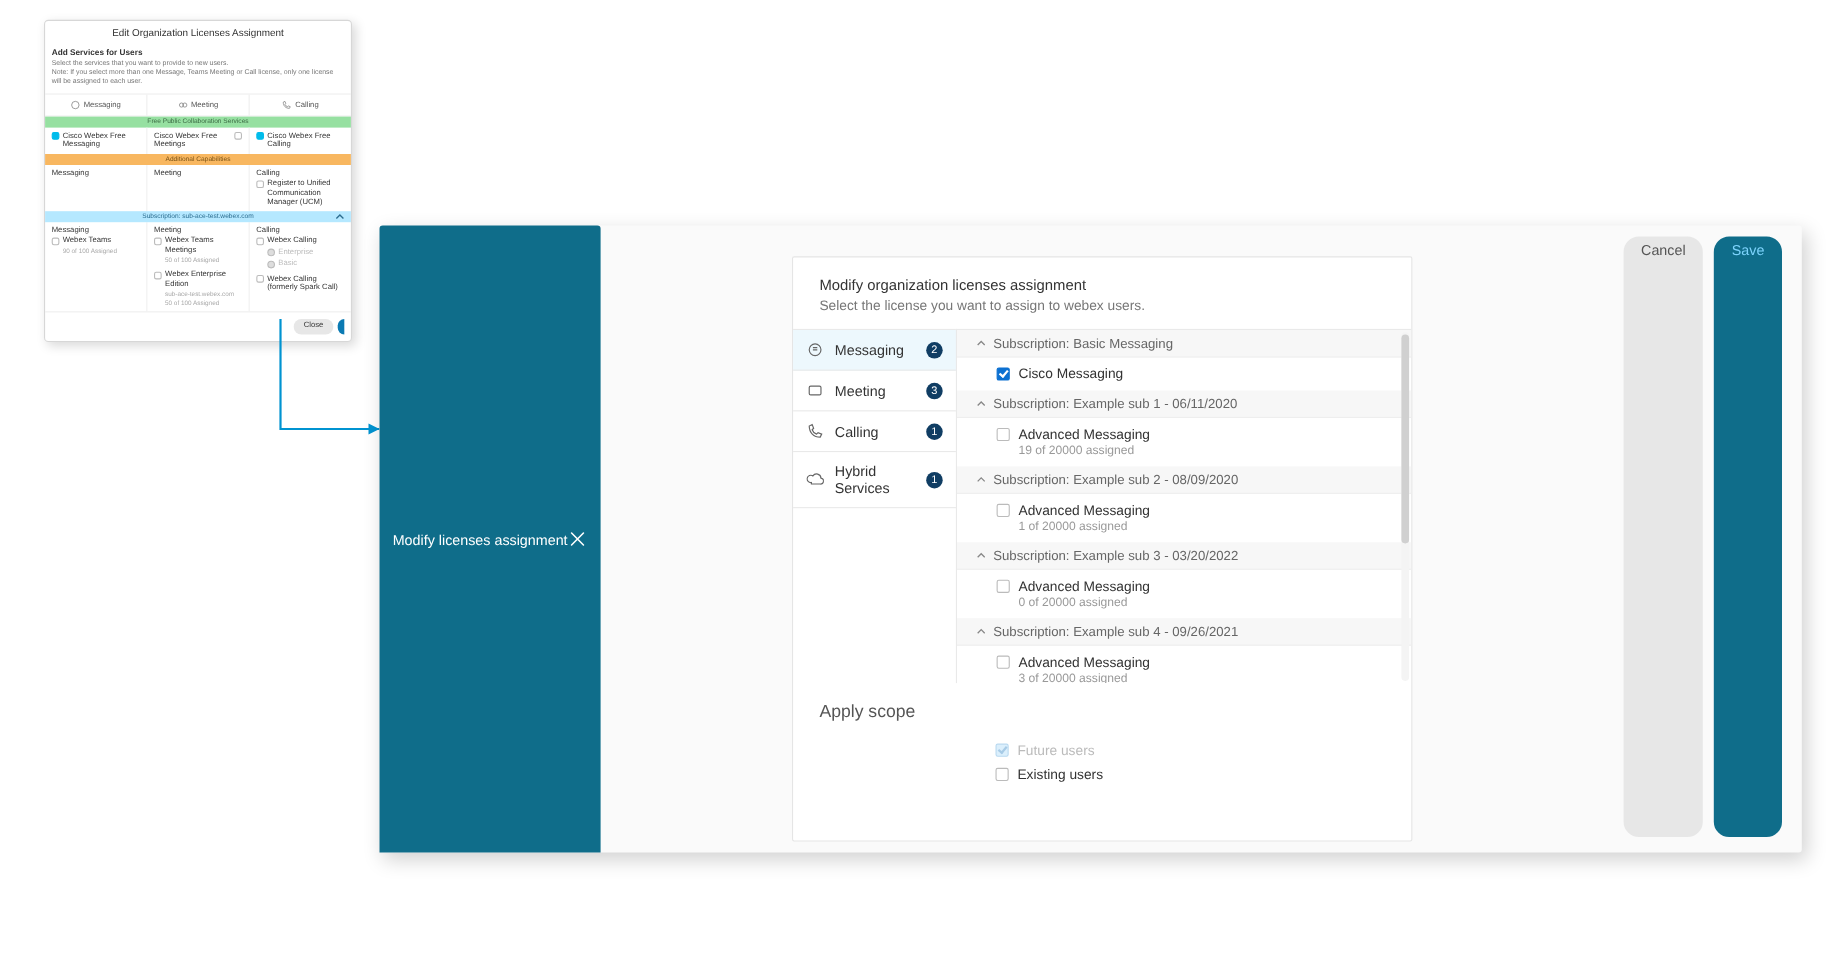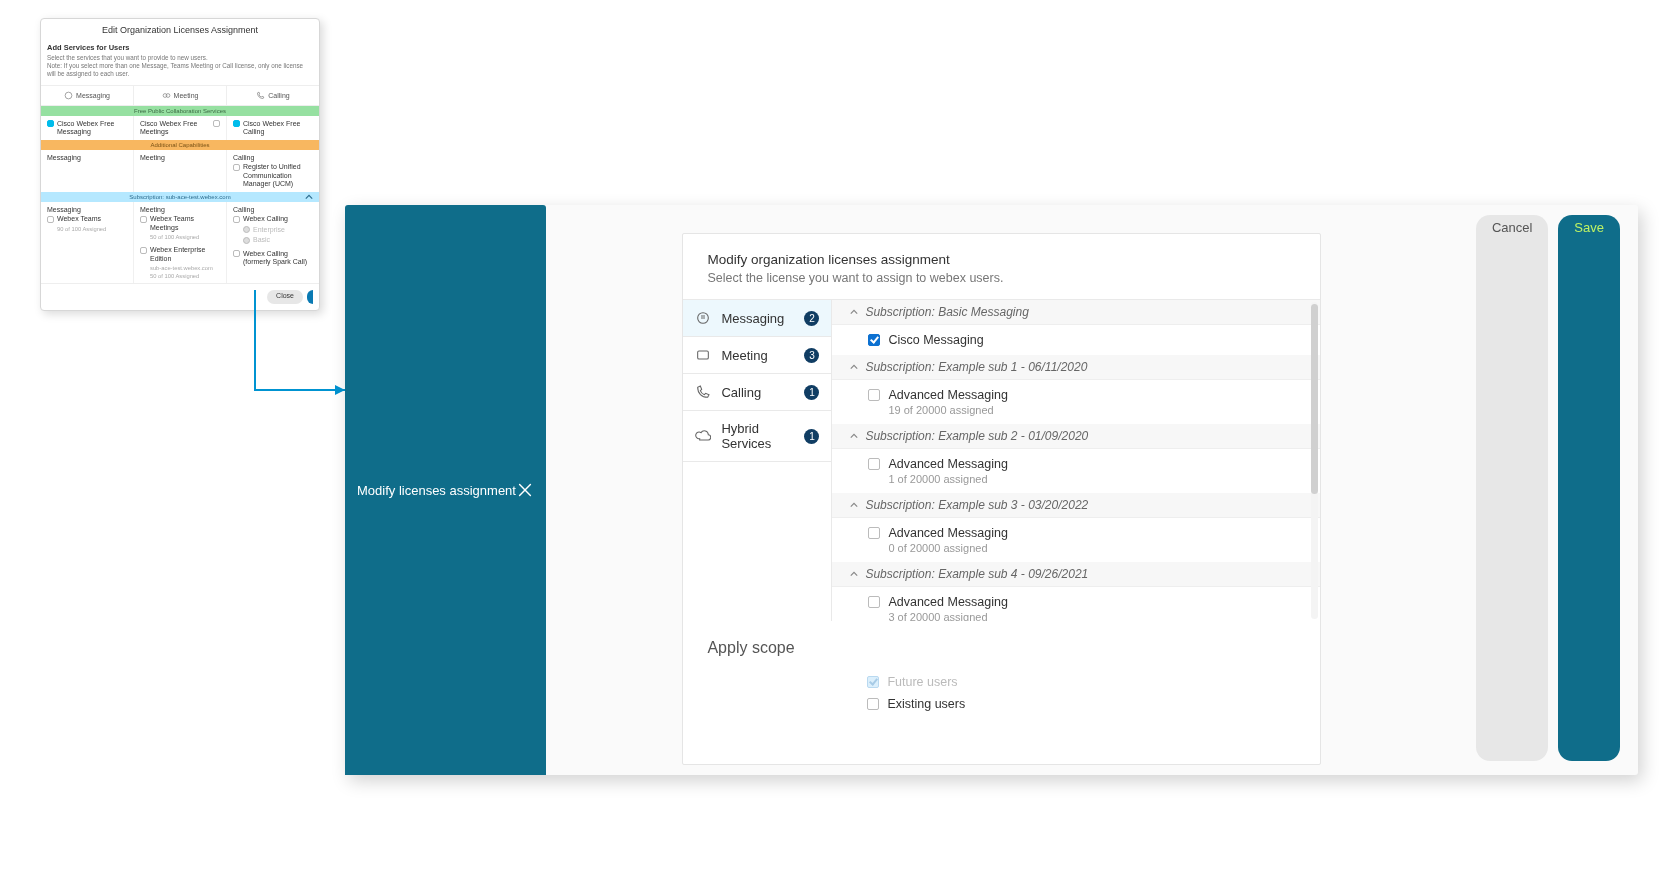--- a/index.html
+++ b/index.html
@@ -37,56 +37,56 @@
   
   .arrow-svg { position:absolute; left: 235px; top: 290px; width:130px; height:130px; }
 
   
   .new-dialog { position:absolute; left:345px; top:205px; right:26px; bottom:105px;
     background:#fafafa; border-radius:3px; box-shadow: 4px 6px 18px rgba(0,0,0,0.18); display:flex; flex-direction:row; }
   .new-header { background:#0f6d8a; color:#fff; padding:6px 12px; display:flex; align-items:center; border-radius:3px 3px 0 0; }
   .new-header .title { font-size:13px; font-weight:500; flex:1; }
   .new-header .close { width:18px;height:18px; cursor:pointer; }
   .new-body { flex:1; position:relative; display:flex; justify-content:center; padding:28px 0 10px; }
-  .panel { width:639px; background:#fff; border:1px solid #e5e5e5; border-radius:2px; padding: 18px 0 14px; }
+  .panel { width:564px; background:#fff; border:1px solid #e5e5e5; border-radius:2px; padding: 18px 0 14px; }
   .panel-head { padding: 0 24px 14px; }
   .panel-head .h1 { font-size:13.5px; color:#333; margin-bottom:4px; }
   .panel-head .h2 { font-size:12.5px; color:#777; }
   .panel-cols { display:flex; padding:0 0 0 0; }
   .cat-col { width:148px; border-top:1px solid #e9e9e9; }
   .cat-item { display:flex; align-items:center; gap:10px; padding:10px 12px; border-bottom:1px solid #e9e9e9; cursor:pointer; font-size:13px; color:#333; }
   .cat-item.active { background:#edf8fd; }
   .cat-item .icon { width:16px;height:16px; display:flex;align-items:center;justify-content:center; }
   .cat-item .label { flex:1; }
   .cat-item .badge { background:#103d63; color:#fff; font-size:10px; width:15px;height:15px;border-radius:50%; display:flex;align-items:center;justify-content:center; }
   .lic-col { flex:1; border-left:1px solid #e9e9e9; border-top:1px solid #e9e9e9; position:relative; max-height: 322px; overflow:hidden; }
   .lic-scroll { position:absolute; right:2px; top:2px; bottom:2px; width:7px; background:#f4f4f4; border-radius:4px; }
   .lic-scroll .thumb { position:absolute; left:0; right:0; top:2px; height:60%; background:#d0d0d0; border-radius:4px; }
-  .sub-head { background:#f7f7f7; padding:5px 18px; font-size:12px; color:#666; display:flex; align-items:center; gap:7px; border-bottom:1px solid #eee;font-style:italic; }
+  .sub-head { background:#f7f7f7; padding:5px 18px; font-size:12px; color:#666; display:flex; align-items:center; gap:7px; border-bottom:1px solid #eee; }
   .sub-head .chev { width:8px;height:8px; }
   .lic-row { padding: 8px 18px 8px 36px; font-size:12.5px; color:#333; display:flex; align-items:flex-start; gap:8px; }
   .lic-row .cb { width:12px;height:12px;border:1px solid #bbb;border-radius:2px;flex:0 0 auto; margin-top:1px;}
   .lic-row .cb.on { background:#0d71d1;border-color:#0d71d1; position:relative;}
   .lic-row .cb.on:after{content:"";position:absolute;left:3px;top:0px;width:3px;height:6px;border:solid #fff;border-width:0 2px 2px 0;transform:rotate(40deg);}
   .lic-row .txt .main { }
   .lic-row .txt .sub { font-size:11px; color:#999; margin-top:2px; }
 
   .scope-block { display:flex; padding: 18px 24px 2px; gap: 60px; }
   .scope-label { font-size:16px; color:#555; width:100px; }
   .scope-opts  { display:flex; flex-direction:column; gap:8px; }
   .scope-opt   { display:flex; align-items:center; gap:8px; font-size:12.5px; }
   .scope-opt .cb { width:12px;height:12px;border:1px solid #bbb;border-radius:2px;}
   .scope-opt.disabled { color:#bbb;margin-top:36px; }
   .scope-opt.disabled .cb { background:#dbeffc; border-color:#b9d9f0; position:relative;}
   .scope-opt.disabled .cb:after{content:"";position:absolute;left:3px;top:0px;width:3px;height:6px;border:solid #a7cbe6;border-width:0 2px 2px 0;transform:rotate(40deg);}
 
   .new-footer { padding: 10px 18px 14px; display:flex; justify-content:center; gap:10px; }
   .btn { font-size:13px; padding:5px 16px; border-radius:14px; cursor:pointer; }
   .btn-cancel { background:#e7e7e7; color:#555; }
-  .btn-save   { background:#0f6d8a; color:#bef264; }
+  .btn-save   { background:#0f6d8a; color:#7dd3fc; }
 </style>
 </head>
 <body>
 
 <div class="old-dialog">
   <div class="old-title">Edit Organization Licenses Assignment</div>
   <div class="old-sec-h">Add Services for Users</div>
   <div class="old-sub">Select the services that you want to provide to new users.</div>
   <div class="old-sub">Note: If you select more than one Message, Teams Meeting or Call license, only one license will be assigned to each user.</div>
   <div class="old-tabs">
@@ -289,21 +289,21 @@
                 <span class="cb"></span>
                 <span class="txt">
                   <div class="main">Advanced Messaging</div>
                   <div class="sub">19 of 20000 assigned</div>
                 </span>
               </div>
               <div class="sub-head">
                 <svg class="chev" viewBox="0 0 10 10">
                   <path d="M1 7l4-4 4 4" stroke="#888" fill="none" stroke-width="1.5"></path>
                 </svg>
-                <span>Subscription: Example sub 2 - 01/09/2020</span>
+                <span>Subscription: Example sub 2 - 08/09/2020</span>
               </div>
               <div class="lic-row">
                 <span class="cb"></span>
                 <span class="txt">
                   <div class="main">Advanced Messaging</div>
                   <div class="sub">1 of 20000 assigned</div>
                 </span>
               </div>
               <div class="sub-head">
                 <svg class="chev" viewBox="0 0 10 10">

